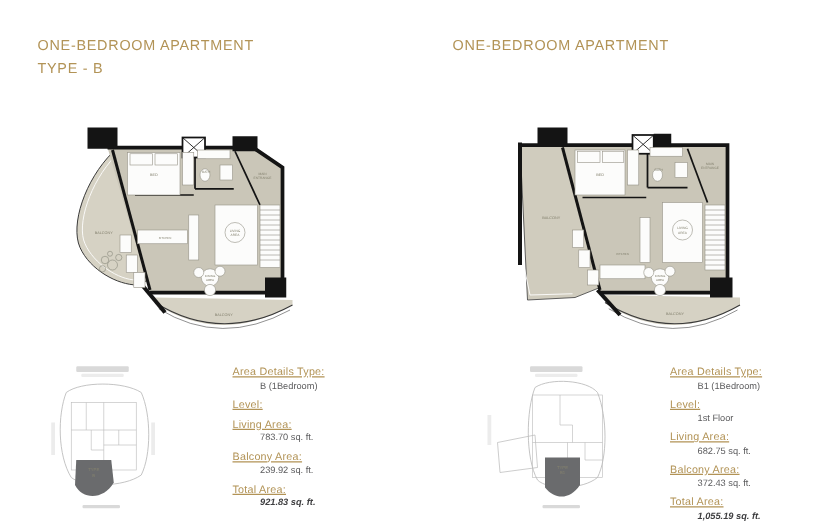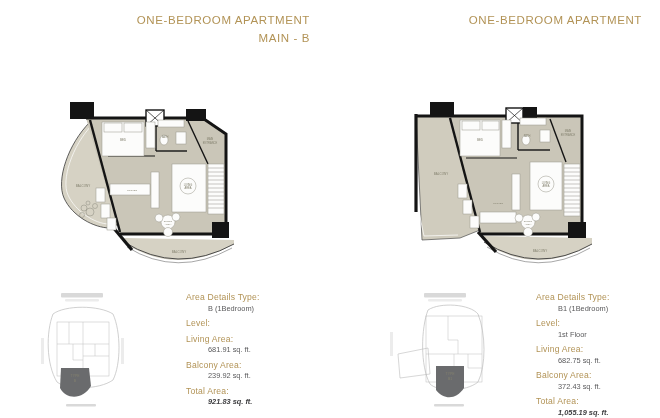--- a/index.html
+++ b/index.html
@@ -1,45 +1,45 @@
 <!DOCTYPE html>
 <html><head>
 <meta charset="utf-8">
 <style>
   html,body { margin:0; padding:0; background:#fff; }
   .page {
     position:relative; width:660px; height:418px; background:#ffffff;
     font-family:"Liberation Sans", sans-serif; overflow:hidden;
   }
   .title {
-    position:absolute; top:12px; width:280px; text-align:right;
+    position:absolute; top:29px; width:280px; text-align:left;
     color:#b29356; font-size:11.5px; letter-spacing:.6px; line-height:1.55;
   }
   .title-b  { left:30px; }
   .title-b1 { left:362px; }
   .plan-svg, .keyplan-svg { position:absolute; }
   .details { position:absolute; top:292px; width:145px; }
   .details-b  { left:186px; }
   .details-b1 { left:536px; }
   .detail-group { margin-bottom:5.5px; }
-  .detail-label { color:#b29356; font-size:8.6px; letter-spacing:.2px; margin-bottom:1.5px; }
+  .detail-label { color:#b29356; font-size:8.6px; letter-spacing:.2px; margin-bottom:1.5px;text-decoration:underline; }
   .detail-value { color:#5a5a5c; font-size:7.4px;padding-left:22px; }
   .detail-group.total .detail-value { font-weight:bold; color:#3e3e40;font-style:italic; }
   svg text { font-family:"Liberation Sans", sans-serif; fill:#83806e; }
   .micro-bar { fill:#d9d9d9; }
   .micro-bar2 { fill:#ececec; }
 </style>
 </head>
 <body>
 
 <div class="page">
 
   <div class="title title-b">
     <div>ONE-BEDROOM APARTMENT</div>
-    <div>MAIN - B</div>
+    <div>TYPE - B</div>
   </div>
 
   <svg class="plan-svg" style="left:52px; top:92px;" width="186" height="198" viewBox="0 0 186 198">
 
     <path d="M38,30 C16,52 4,88 12,106 C20,124 42,136 58,136 C66,136 68,129 64,119 L42,44 C40,36 40,32 38,30 Z" fill="#d6d2c4" stroke="#3a3a3a" stroke-width="0.8"></path>
     <path d="M40,33 C20,54 9,88 16,103 C23,119 43,132 57,132" fill="none" stroke="#fff" stroke-width="0.7"></path>
 
     <path d="M34,26 L152,26 L174,42 L174,142 L68,142 Z" fill="#cac6b8"></path>
 
     <path d="M72,146 L182,148 L182,152 Q125,184 74,152 Z" fill="#d6d2c4"></path>
@@ -134,21 +134,21 @@
   <div class="details details-b">
     <div class="detail-group">
       <div class="detail-label">Area Details Type:</div>
       <div class="detail-value">B (1Bedroom)</div>
     </div>
     <div class="detail-group">
       <div class="detail-label">Level:</div>
     </div>
     <div class="detail-group">
       <div class="detail-label">Living Area:</div>
-      <div class="detail-value">681.91 sq. ft.</div>
+      <div class="detail-value">783.70 sq. ft.</div>
     </div>
     <div class="detail-group">
       <div class="detail-label">Balcony Area:</div>
       <div class="detail-value">239.92 sq. ft.</div>
     </div>
     <div class="detail-group total">
       <div class="detail-label">Total Area:</div>
       <div class="detail-value">921.83 sq. ft.</div>
     </div>
   </div>

